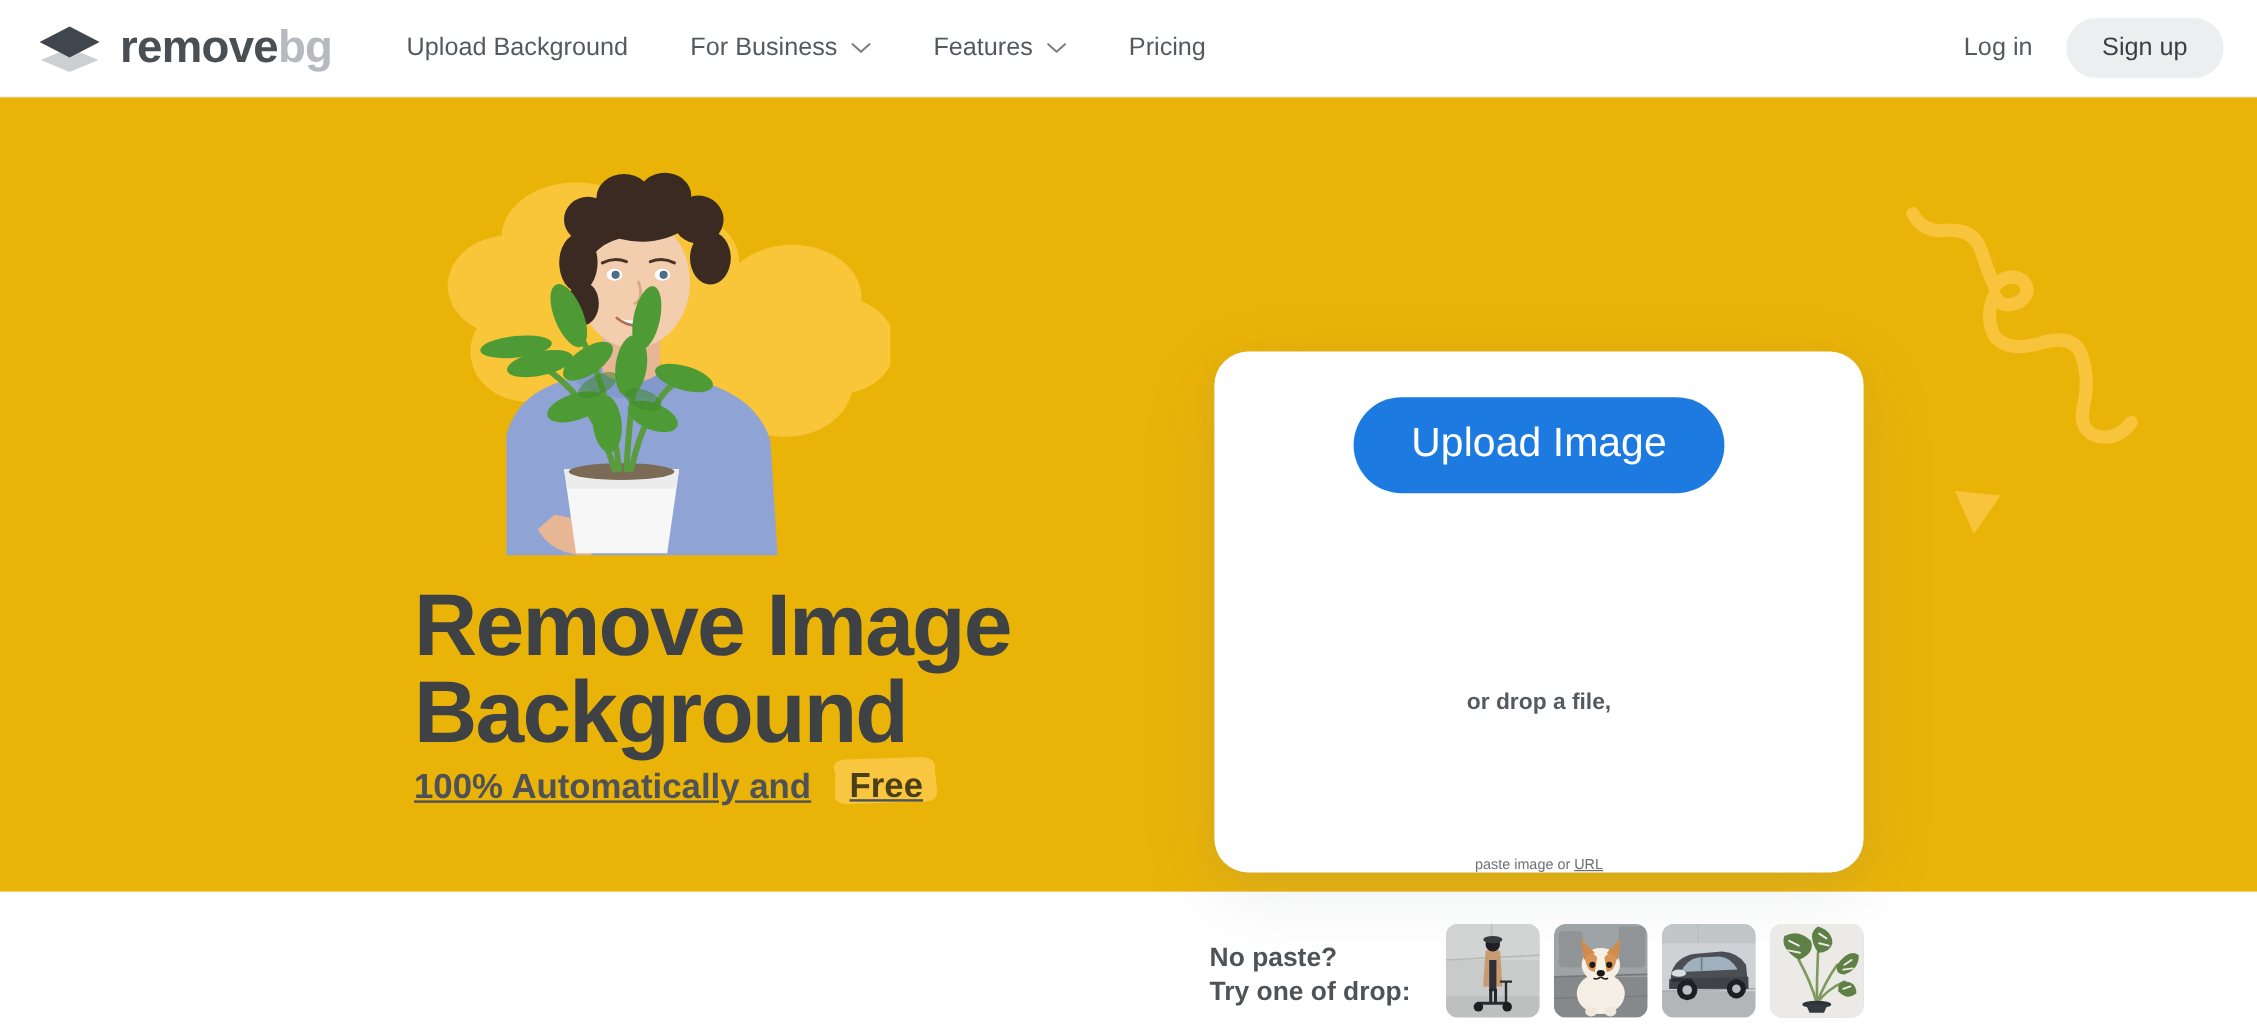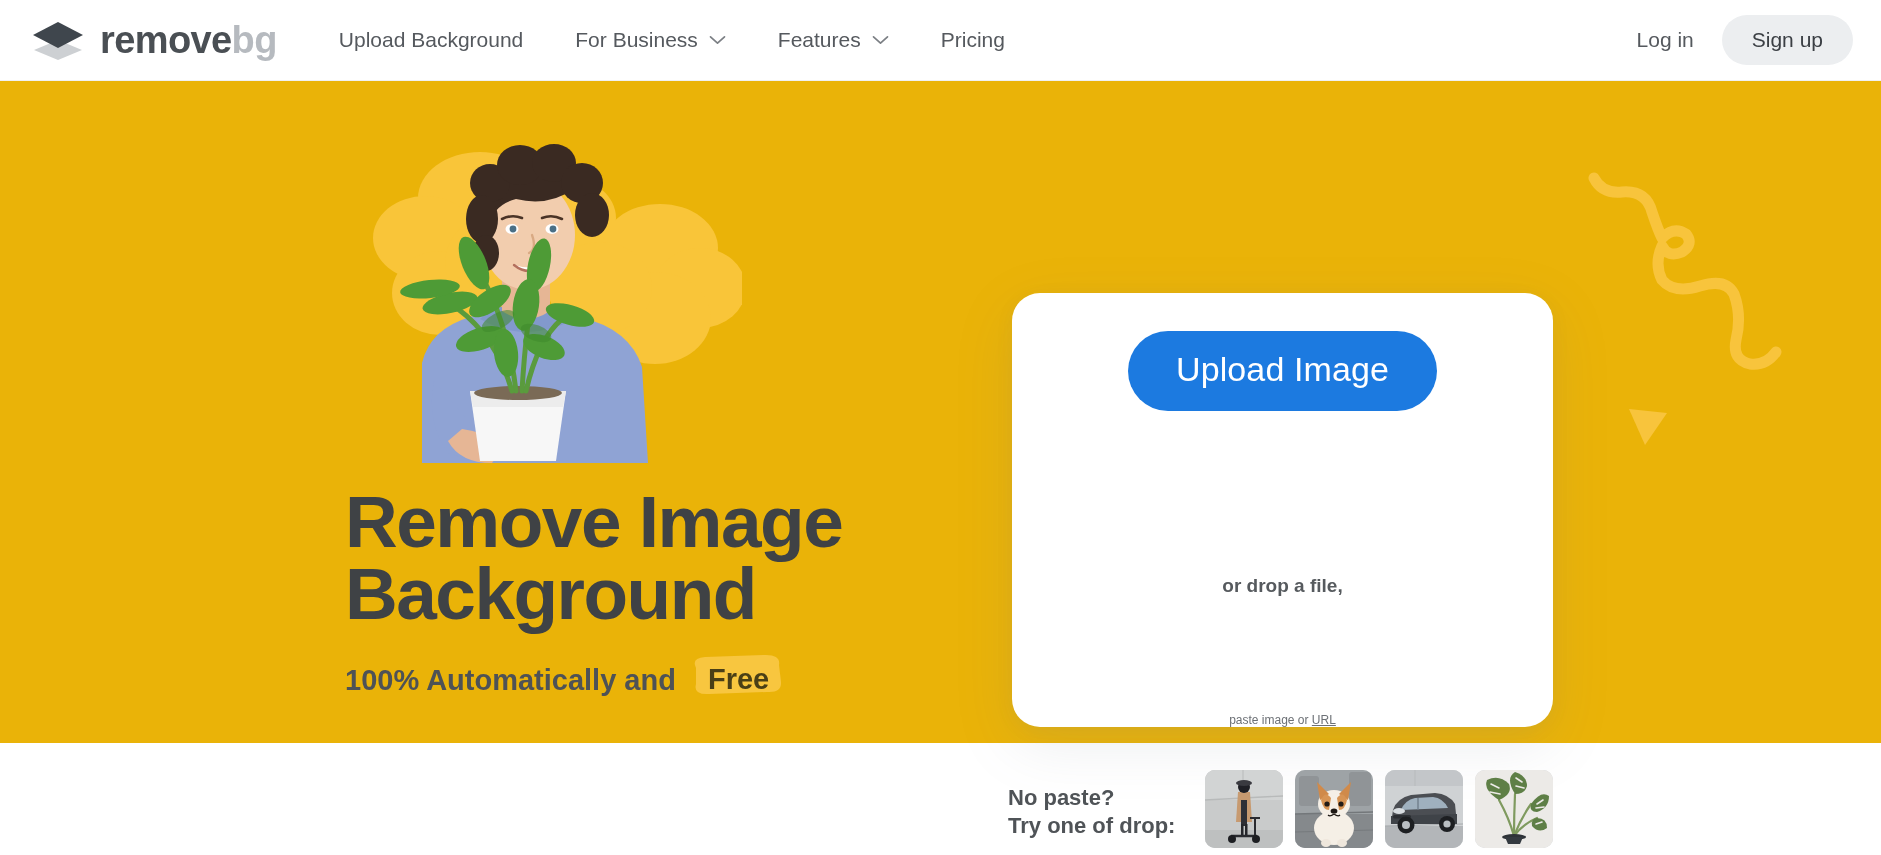--- a/index.html
+++ b/index.html
@@ -69,24 +69,25 @@
   }
   .hero-photo svg { display: block; width: 412px; height: 340px; }
 
   .headline {
     position: absolute; left: 345px; top: 405px;
     width: 600px;
     font-size: 73px; line-height: 0.98; font-weight: 700;
     color: #3f4245; letter-spacing: -1.5px;
   }
   .subline {
-    position: absolute; left: 345px; top: 580px;
+    position: absolute; left: 345px; top: 556px;
     display: flex; align-items: center;
     font-size: 29px; font-weight: 700; color: #4e5256;
     white-space: nowrap;
+    text-decoration: underline;
   }
   .free-badge {
     position: relative; margin-left: 16px;
     color: #4a3f16; font-weight: 700; font-size: 29px;
     padding: 2px 16px 4px 16px;
   }
   .free-badge .blob {
     position: absolute; left: -3px; top: -9px;
     width: 96px; height: 44px; z-index: 0;
   }

